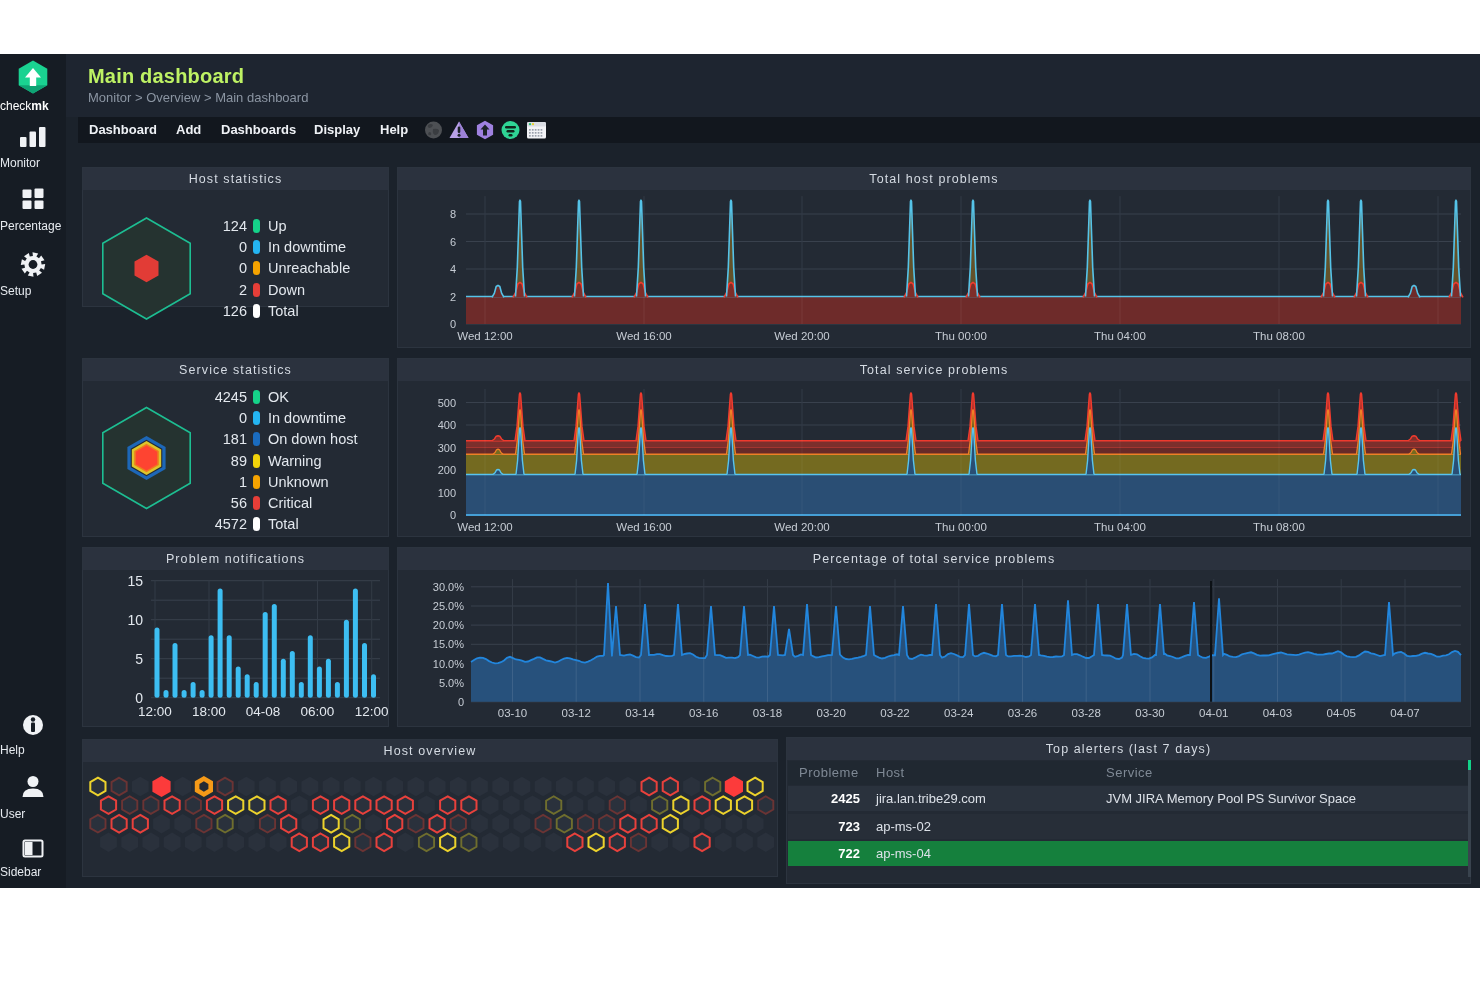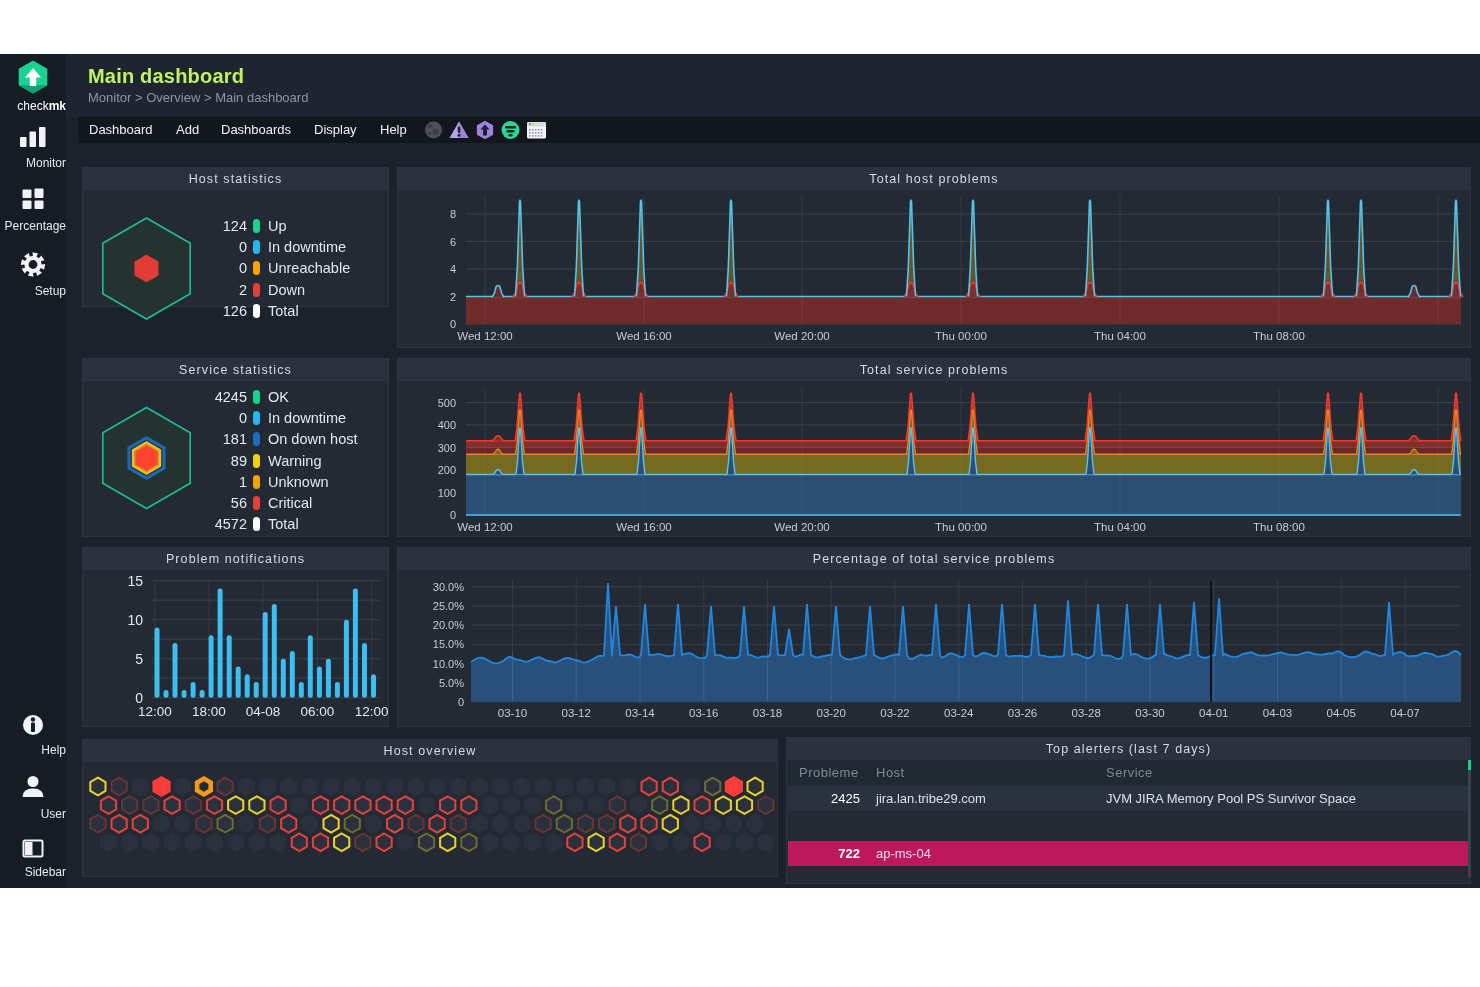--- a/index.html
+++ b/index.html
@@ -1,23 +1,23 @@
 <!DOCTYPE html>
 <html><head><meta charset="utf-8"><style>
 *{margin:0;padding:0;box-sizing:border-box}
 html,body{width:1480px;height:987px;background:#fff;font-family:"Liberation Sans",sans-serif;overflow:hidden}
 #app{position:absolute;left:0;top:54px;width:1480px;height:834px;background:#1b222b}
 .abs{position:absolute}
 #sidebar{position:absolute;left:0;top:0;width:66px;height:834px;background:#161c24}
-.sbitem{position:absolute;width:66px;text-align:right;color:#e6eaef;font-size:12px}
+.sbitem{position:absolute;width:66px;text-align:left;color:#e6eaef;font-size:12px}
 #titlebar{position:absolute;left:66px;top:0;width:1414px;height:63px;background:#1e2530}
 #titlebar h1{position:absolute;left:22px;top:11px;font-size:20px;font-weight:bold;color:#bef264;letter-spacing:.2px}
 #titlebar .bc{position:absolute;left:22px;top:36px;font-size:13px;color:#8b95a2}
 #menubar{position:absolute;left:78px;top:63px;width:1402px;height:26px;background:#12171e}
-#menubar .mi{position:absolute;top:0;height:26px;line-height:26px;font-size:13px;font-weight:normal;color:#eef1f5}
+#menubar .mi{position:absolute;top:0;height:26px;line-height:26px;font-size:13px;font-weight:bold;color:#eef1f5}
 .panel{position:absolute;background:#232a34;border:1px solid #2c343f}
 .panel .hd{position:absolute;left:0;top:0;right:0;height:22px;background:#2b323e;color:#d5dbe3;
   font-size:12.5px;line-height:22px;text-align:center;letter-spacing:1.1px}
 .statrow{position:absolute;height:21px;font-size:14.5px;color:#e3e8ee;white-space:nowrap}
 .statrow .num{position:absolute;left:0;top:2px;width:62px;text-align:right}
 .statrow .pill{position:absolute;left:68px;top:3px;width:7px;height:14px;border-radius:3.5px}
 .statrow .lab{position:absolute;left:83px;top:2px}
 svg{display:block}
 </style></head><body>
 <div id="app">
@@ -638,24 +638,29 @@
 </svg>
     </div>
 <div class="panel" style="left:786px;top:683px;width:685px;height:147px">
       <div class="hd">Top alerters (last 7 days)</div>
 <div class="abs" style="left:1px;top:23px;width:680px;height:24px;background:#202831;color:#7f8995;font-size:13px;line-height:24px;letter-spacing:.5px">
         <span class="abs" style="left:11px;width:61px;text-align:left">Probleme</span>
         <span class="abs" style="left:88px">Host</span>
         <span class="abs" style="left:318px">Service</span>
       </div>
 <div class="abs" style="left:1px;top:48px;width:680px;height:25px;background:#2a323d;color:#dce1e8;font-size:13px;line-height:25px">
-        <span class="abs" style="left:10px;width:62px;text-align:right;font-weight:normal;color:#fff">2425</span>
+        <span class="abs" style="left:10px;width:62px;text-align:right;font-weight:bold;color:#fff">2425</span>
         <span class="abs" style="left:88px">jira.lan.tribe29.com</span>
         <span class="abs" style="left:318px">JVM JIRA Memory Pool PS Survivor Space</span>
       </div>
-<div class="abs" style="left:1px;top:103px;width:680px;height:25px;background:#be185d;color:#dce1e8;font-size:13px;line-height:25px">
+<div class="abs" style="left:1px;top:76px;width:680px;height:25px;background:#272e38;color:#dce1e8;font-size:13px;line-height:25px">
+        <span class="abs" style="left:10px;width:62px;text-align:right;font-weight:bold;color:#fff">723</span>
+        <span class="abs" style="left:88px">ap-ms-02</span>
+        <span class="abs" style="left:318px"></span>
+      </div>
+<div class="abs" style="left:1px;top:103px;width:680px;height:25px;background:#15803d;color:#dce1e8;font-size:13px;line-height:25px">
         <span class="abs" style="left:10px;width:62px;text-align:right;font-weight:bold;color:#fff">722</span>
         <span class="abs" style="left:88px">ap-ms-04</span>
         <span class="abs" style="left:318px"></span>
       </div>
 <div class="abs" style="left:681px;top:22px;width:3px;height:117px;background:#39434e"></div>
 <div class="abs" style="left:681px;top:22px;width:3px;height:10px;background:#13d389"></div>
 </div>
 </div>
 </body></html>

